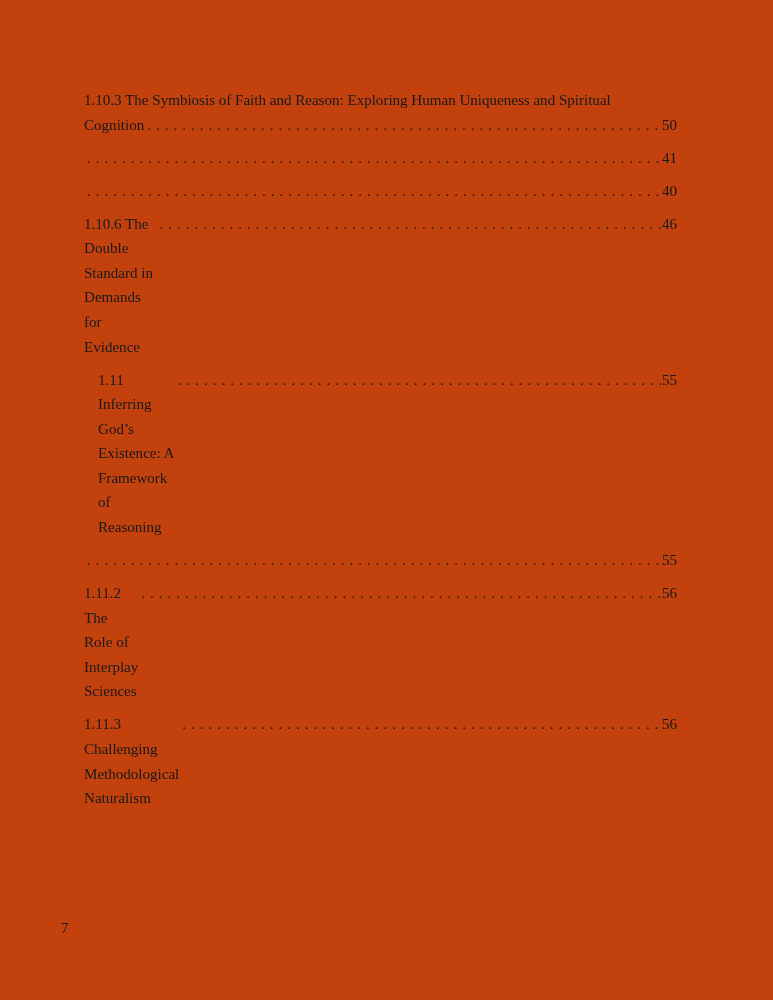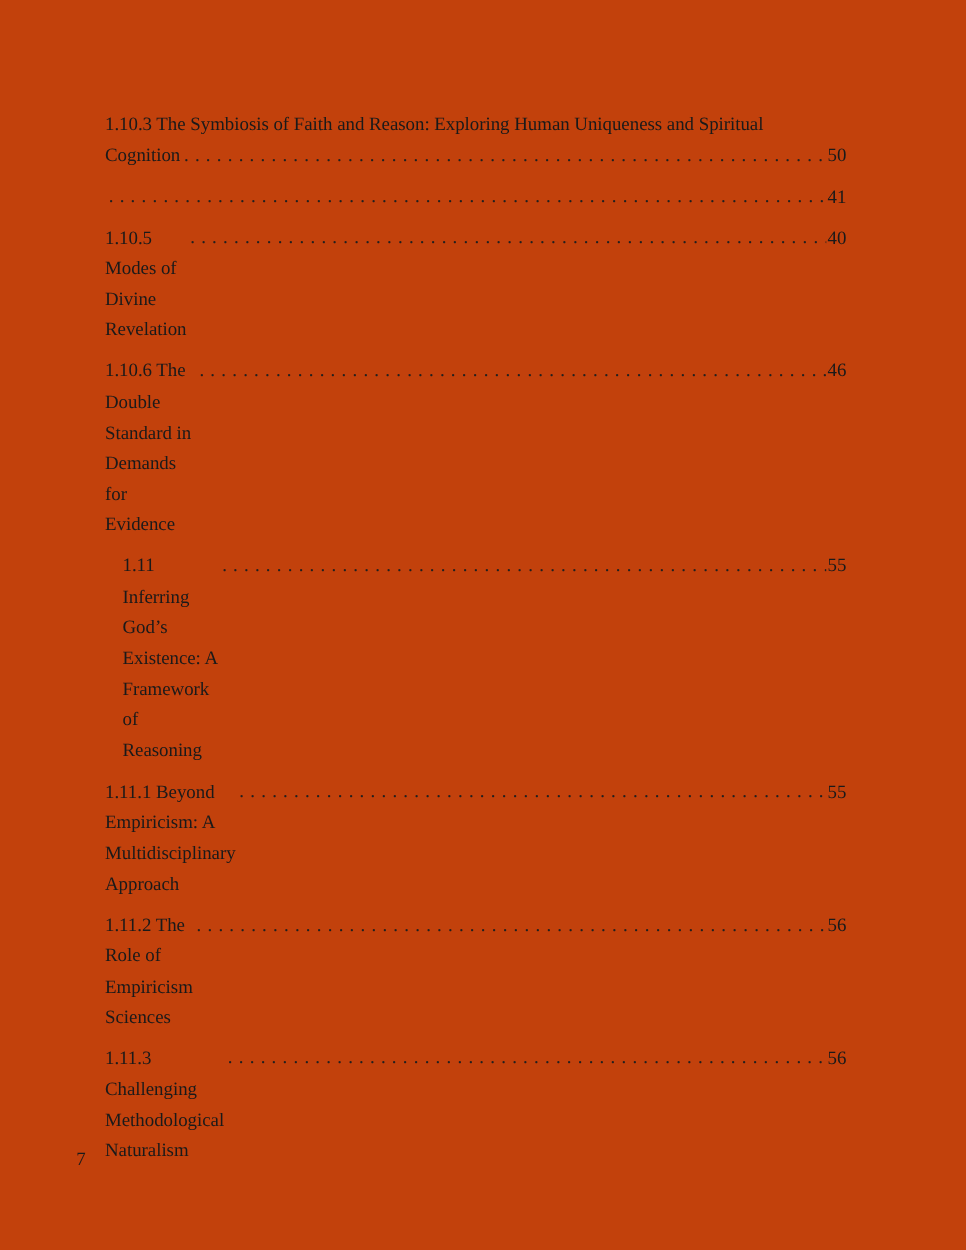--- a/index.html
+++ b/index.html
@@ -99,49 +99,47 @@
         </div>
       </div>
       <div class="toc-entry ind-0">
         <div class="row">
           <span class="leader">. . . . . . . . . . . . . . . . . . . . . . . . . . . . . . . . . . . . . . . . . . . . . . . . . . . . . . . . . . . . . . . . . . . . . . . . . . . . . . . . . . . . . . . . . . . . . . . . . . . . . . . . . . . . . . . . . . . . . . . . . . . . . . . . . . . . . . . . . . . . . . . . . . . . . . . . . . . . . . . . . . . . . . . . . . . . . . . . . . . . . . . . . . . . . . . . . . . . . . . . . . . . . . . . . . . . . . . . . . . . . . . . . . . . . . . . . . . . . . . . . . . . . . . . . . . . . . . . . . . </span>
           <span class="pageno">41</span>
         </div>
       </div>
       <div class="toc-entry ind-0">
         <div class="row">
-          <span class="title">1.10.5 Modes of Divine Revelation</span>
           <span class="leader">. . . . . . . . . . . . . . . . . . . . . . . . . . . . . . . . . . . . . . . . . . . . . . . . . . . . . . . . . . . . . . . . . . . . . . . . . . . . . . . . . . . . . . . . . . . . . . . . . . . . . . . . . . . . . . . . . . . . . . . . . . . . . . . . . . . . . . . . . . . . . . . . . . . . . . . . . . . . . . . . . . . . . . . . . . . . . . . . . . . . . . . . . . . . . . . . . . . . . . . . . . . . . . . . . . . . . . . . . . . . . . . . . . . . . . . . . . . . . . . . . . . . . . . . . . . . . . . . . . . </span>
           <span class="pageno">40</span>
         </div>
       </div>
       <div class="toc-entry ind-0">
         <div class="row">
           <span class="title">1.10.6 The Double Standard in Demands for Evidence</span>
           <span class="leader">. . . . . . . . . . . . . . . . . . . . . . . . . . . . . . . . . . . . . . . . . . . . . . . . . . . . . . . . . . . . . . . . . . . . . . . . . . . . . . . . . . . . . . . . . . . . . . . . . . . . . . . . . . . . . . . . . . . . . . . . . . . . . . . . . . . . . . . . . . . . . . . . . . . . . . . . . . . . . . . . . . . . . . . . . . . . . . . . . . . . . . . . . . . . . . . . . . . . . . . . . . . . . . . . . . . . . . . . . . . . . . . . . . . . . . . . . . . . . . . . . . . . . . . . . . . . . . . . . . . </span>
           <span class="pageno">46</span>
         </div>
       </div>
       <div class="toc-entry ind-1">
         <div class="row">
           <span class="title">1.11 Inferring God’s Existence: A Framework of Reasoning</span>
           <span class="leader">. . . . . . . . . . . . . . . . . . . . . . . . . . . . . . . . . . . . . . . . . . . . . . . . . . . . . . . . . . . . . . . . . . . . . . . . . . . . . . . . . . . . . . . . . . . . . . . . . . . . . . . . . . . . . . . . . . . . . . . . . . . . . . . . . . . . . . . . . . . . . . . . . . . . . . . . . . . . . . . . . . . . . . . . . . . . . . . . . . . . . . . . . . . . . . . . . . . . . . . . . . . . . . . . . . . . . . . . . . . . . . . . . . . . . . . . . . . . . . . . . . . . . . . . . . . . . . . . . . . </span>
           <span class="pageno">55</span>
         </div>
       </div>
       <div class="toc-entry ind-0">
         <div class="row">
-          <span class="title">1.11.1 Beyond Empiricism: A Multidisciplinary Approach</span>
           <span class="leader">. . . . . . . . . . . . . . . . . . . . . . . . . . . . . . . . . . . . . . . . . . . . . . . . . . . . . . . . . . . . . . . . . . . . . . . . . . . . . . . . . . . . . . . . . . . . . . . . . . . . . . . . . . . . . . . . . . . . . . . . . . . . . . . . . . . . . . . . . . . . . . . . . . . . . . . . . . . . . . . . . . . . . . . . . . . . . . . . . . . . . . . . . . . . . . . . . . . . . . . . . . . . . . . . . . . . . . . . . . . . . . . . . . . . . . . . . . . . . . . . . . . . . . . . . . . . . . . . . . . </span>
           <span class="pageno">55</span>
         </div>
       </div>
       <div class="toc-entry ind-0">
         <div class="row">
-          <span class="title">1.11.2 The Role of Empiricism Sciences</span>
+          <span class="title">1.11.2 The Role of Interplay Sciences</span>
           <span class="leader">. . . . . . . . . . . . . . . . . . . . . . . . . . . . . . . . . . . . . . . . . . . . . . . . . . . . . . . . . . . . . . . . . . . . . . . . . . . . . . . . . . . . . . . . . . . . . . . . . . . . . . . . . . . . . . . . . . . . . . . . . . . . . . . . . . . . . . . . . . . . . . . . . . . . . . . . . . . . . . . . . . . . . . . . . . . . . . . . . . . . . . . . . . . . . . . . . . . . . . . . . . . . . . . . . . . . . . . . . . . . . . . . . . . . . . . . . . . . . . . . . . . . . . . . . . . . . . . . . . . </span>
           <span class="pageno">56</span>
         </div>
       </div>
       <div class="toc-entry ind-0">
         <div class="row">
           <span class="title">1.11.3 Challenging Methodological Naturalism</span>
           <span class="leader">. . . . . . . . . . . . . . . . . . . . . . . . . . . . . . . . . . . . . . . . . . . . . . . . . . . . . . . . . . . . . . . . . . . . . . . . . . . . . . . . . . . . . . . . . . . . . . . . . . . . . . . . . . . . . . . . . . . . . . . . . . . . . . . . . . . . . . . . . . . . . . . . . . . . . . . . . . . . . . . . . . . . . . . . . . . . . . . . . . . . . . . . . . . . . . . . . . . . . . . . . . . . . . . . . . . . . . . . . . . . . . . . . . . . . . . . . . . . . . . . . . . . . . . . . . . . . . . . . . . </span>
           <span class="pageno">56</span>
         </div>

